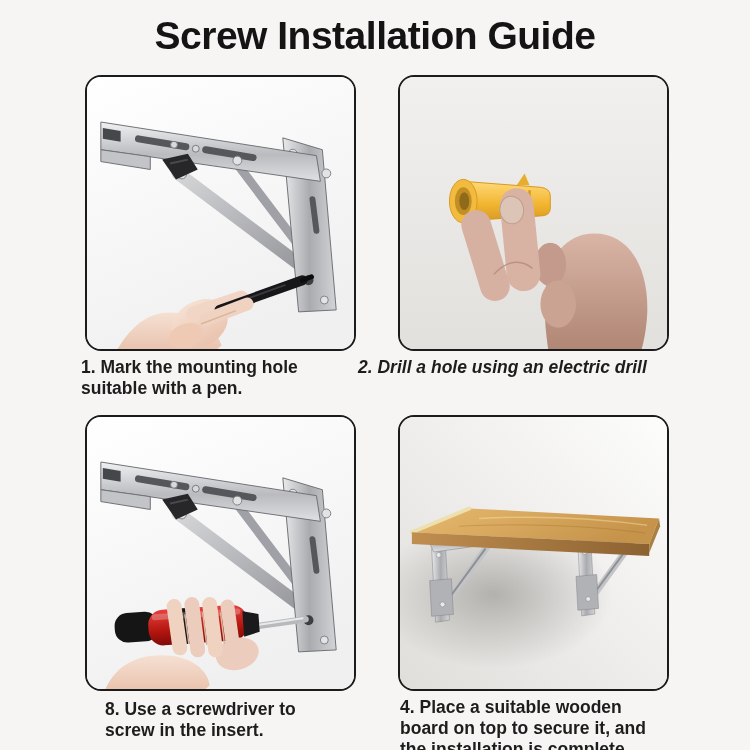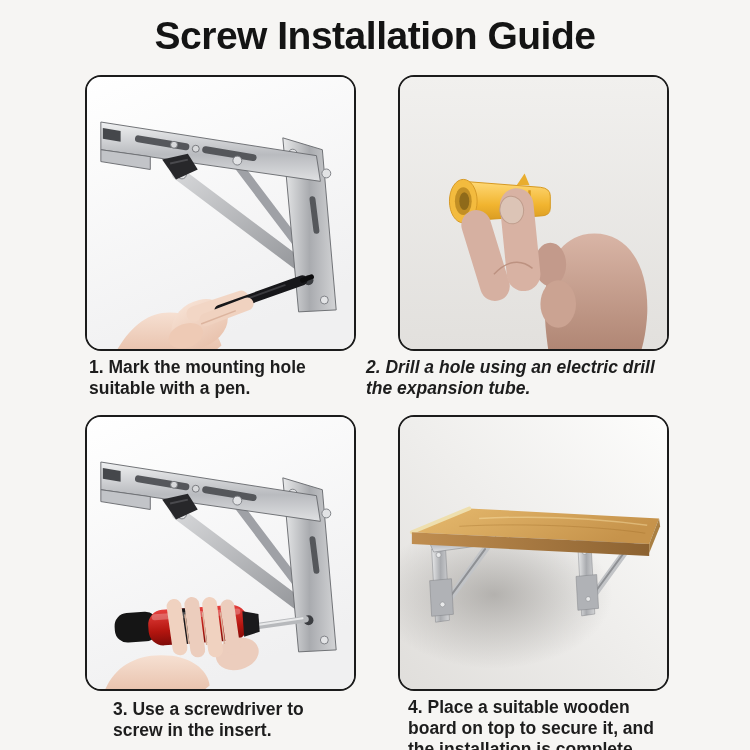--- a/index.html
+++ b/index.html
@@ -24,21 +24,21 @@
   .panel{
     width:271px;height:276px;box-sizing:border-box;
     border:2.5px solid #1b1b1b;border-radius:16px;
     overflow:hidden;background:#fff;
   }
   .panel svg{display:block;width:100%;height:100%;}
   .caption{
     padding-top:6px;
     font-size:17.5px;line-height:21px;font-weight:600;color:#1d1d1d;
   }
-  .caption .line{display:block;white-space:nowrap;margin-left:8px;}
+  .caption .line{display:block;white-space:nowrap;}
   .cap-1{margin-left:-4px;}
   .cap-2{margin-left:-40px;}
   .cap-3{margin-left:20px;padding-top:8px;}
   .cap-4{margin-left:2px;}
   .defs-holder{position:absolute;width:0;height:0;overflow:hidden;}
 </style>
 </head>
 <body>
 
 <svg class="defs-holder" aria-hidden="true">
@@ -175,21 +175,20 @@
     </svg>
   </div>
 
   <div class="caption cap-1" style="grid-row:2;grid-column:1;">
     <span class="line">1. Mark the mounting hole</span>
     <span class="line">suitable with a pen.</span>
   </div>
 
   <div class="caption cap-2" style="grid-row:2;grid-column:2;font-style:italic;">
     <span class="line">2. Drill a hole using an electric drill</span>
-    <span class="line">the expansion tube.</span>
   </div>
 
   <div class="panel" style="grid-row:3;grid-column:1;">
     <svg viewBox="0 0 270 276" preserveAspectRatio="xMidYMid slice">
       <rect width="270" height="276" fill="url(#panelWhite)"></rect>
       <g>
           <use href="#fold-bracket"></use>
         </g>
       <g>
         <line x1="172" y1="212" x2="221" y2="205" stroke="#b7b9bc" stroke-width="6.5" stroke-linecap="round"></line>
@@ -246,21 +245,21 @@
         <path d="M 80 103 C 140 100 200 103 250 110" fill="none" stroke="rgba(255,235,180,0.4)" stroke-width="1.5"></path>
         <path d="M 60 111 C 130 107 210 112 248 118" fill="none" stroke="rgba(150,100,35,0.3)" stroke-width="1"></path>
         <line x1="12" y1="117" x2="70" y2="93" stroke="#eedfae" stroke-width="4" stroke-linecap="round"></line>
         <polygon points="12,117 252,129 252,141 12,129" fill="url(#woodFront)"></polygon>
         <polygon points="252,129 262,103 263,111 252,138" fill="#a97f42"></polygon>
       </g>
     </svg>
   </div>
 
   <div class="caption cap-3" style="grid-row:4;grid-column:1;">
-    <span class="line">3. Use a screwdriver to</span>
+    <span class="line">8. Use a screwdriver to</span>
     <span class="line">screw in the insert.</span>
   </div>
 
   <div class="caption cap-4" style="grid-row:4;grid-column:2;">
     <span class="line">4. Place a suitable wooden</span>
     <span class="line">board on top to secure it, and</span>
     <span class="line">the installation is complete.</span>
   </div>
 
 </div>

